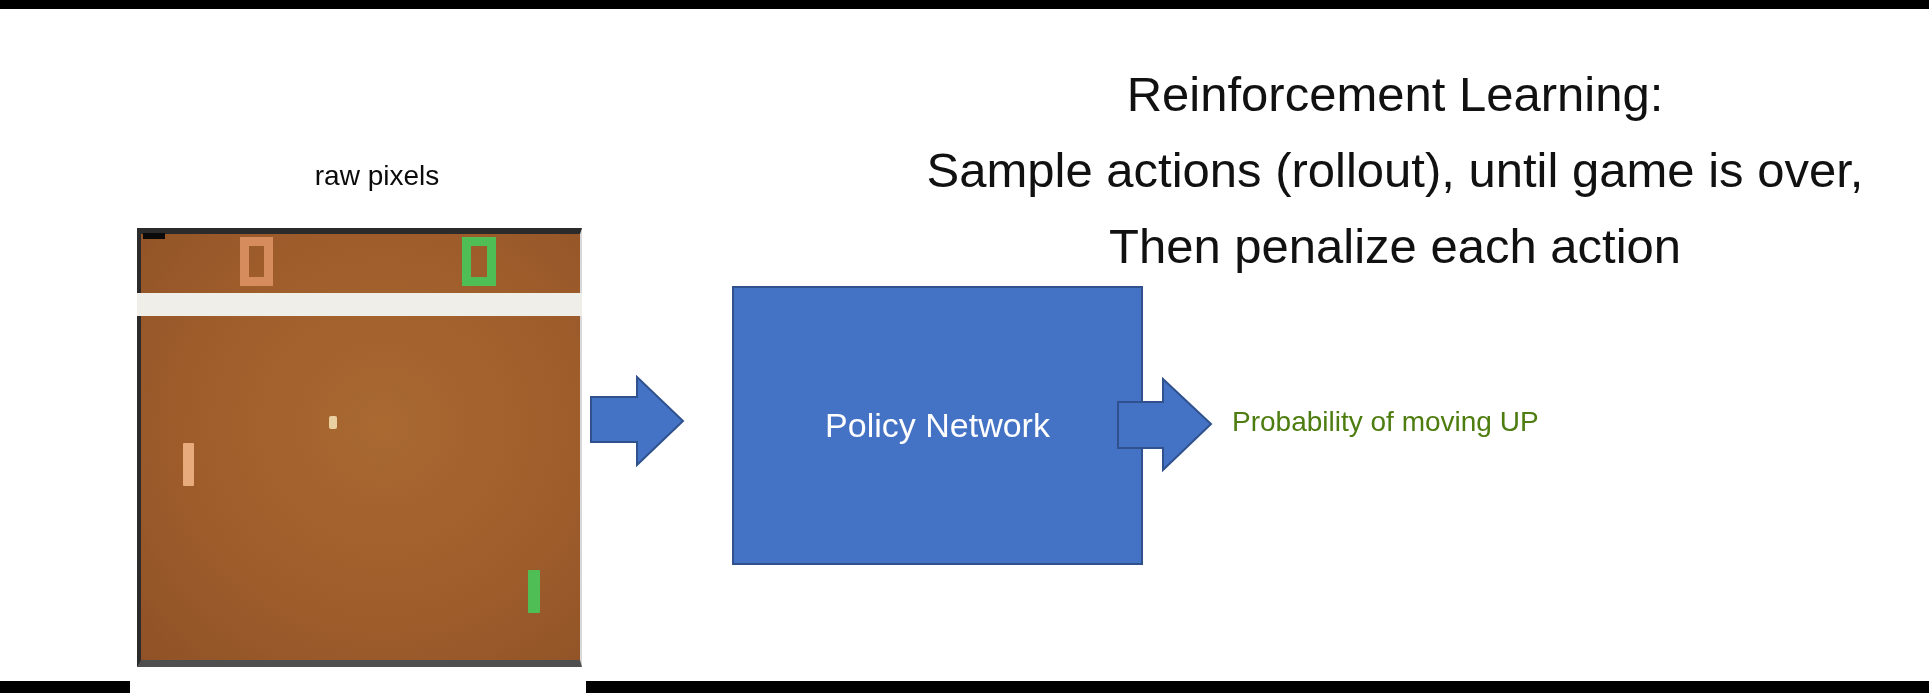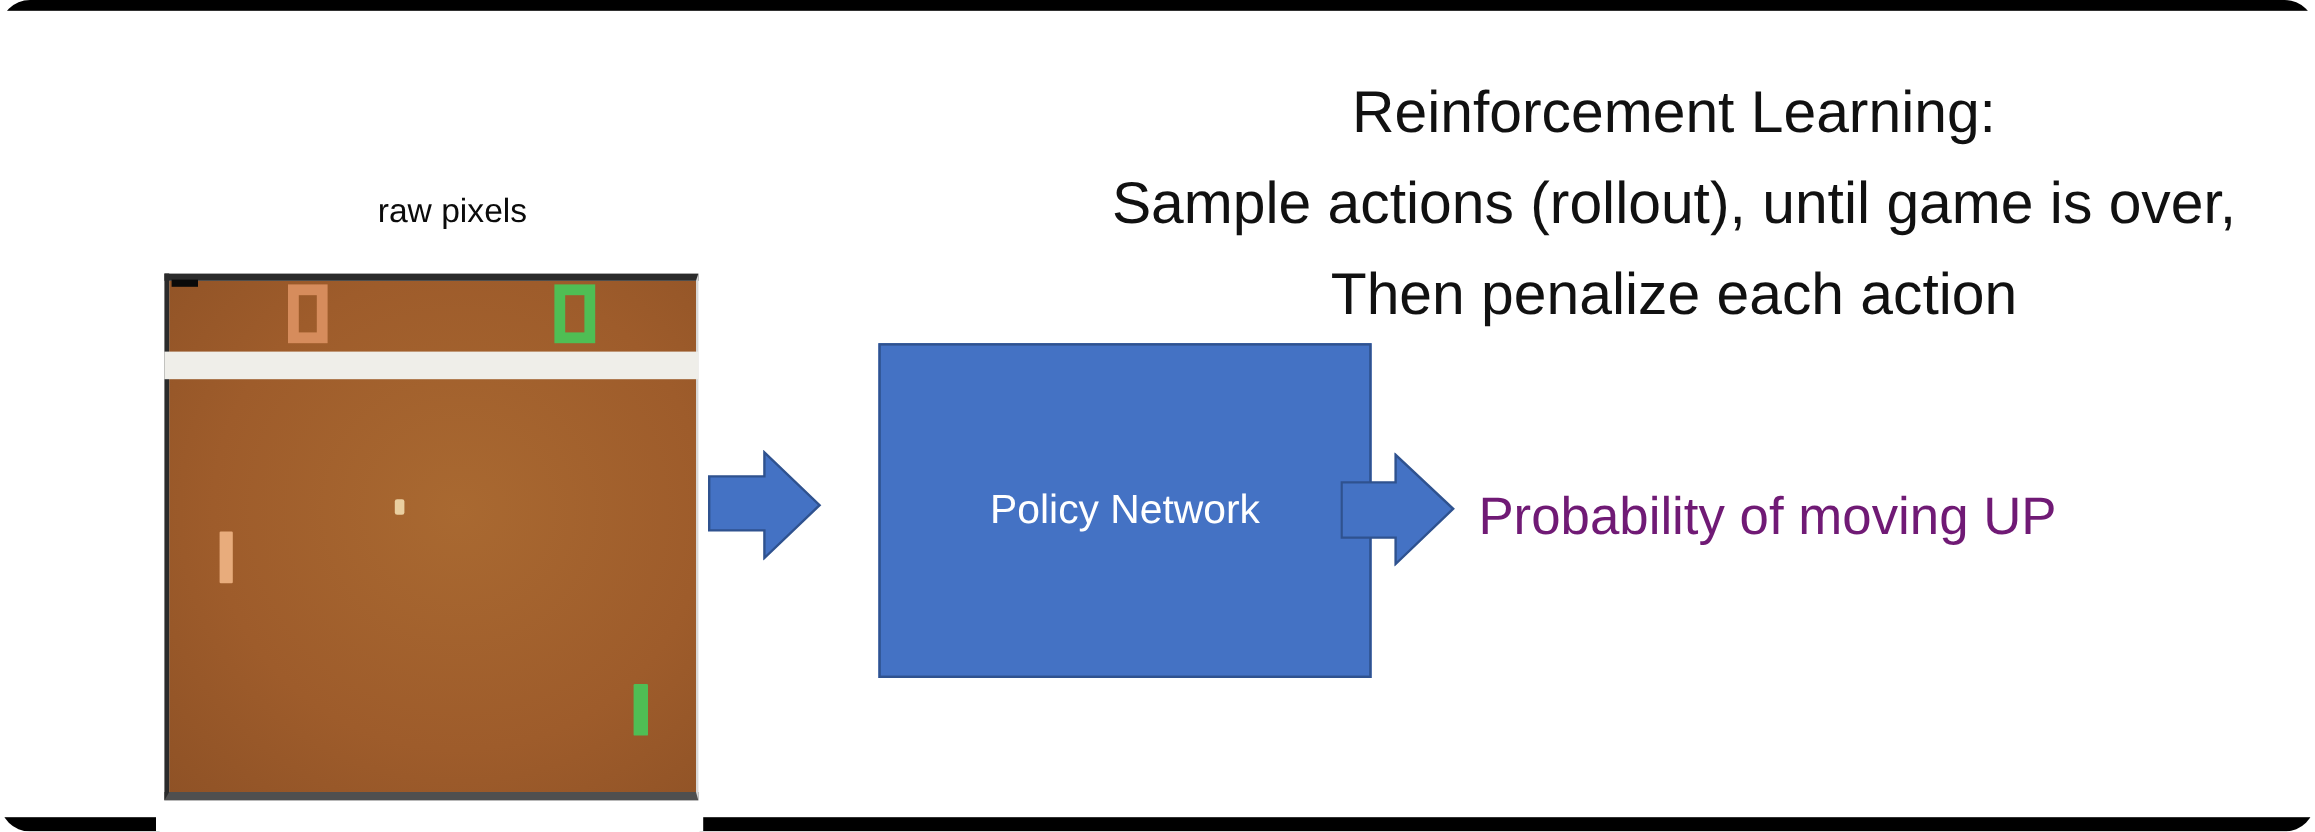--- a/index.html
+++ b/index.html
@@ -3,21 +3,20 @@
 <meta charset="utf-8">
 <style>
   html, body { margin: 0; padding: 0; background: #ffffff; }
   #stage {
     position: relative;
     width: 1929px;
     height: 693px;
     background: #ffffff;
     overflow: hidden;
     font-family: "Liberation Sans", sans-serif;
-    border-radius: 25px;
   }
   .abs { position: absolute; }
 
   
   .top-bar    { left: 0; top: 0; width: 1929px; height: 9px; background: var(--bar-black); }
   .bottom-bar { top: 681px; height: 12px; background: var(--bar-black); }
   .bottom-bar.left  { left: 0; width: 133px; }
   .bottom-bar.right { left: 583px; width: 1346px; }
   .game-white-margin { left: 130px; top: 665px; width: 456px; height: 28px; background: #ffffff; z-index: 2; }
 
@@ -73,22 +72,22 @@
     background: var(--accent-blue);
     border: 2px solid var(--accent-blue-border);
     box-sizing: border-box;
     display: flex; align-items: center; justify-content: center;
   }
   .policy-box-label { color: #ffffff; font-size: 34px; }
 
   
   .output-label {
     left: 1232px; top: 406px;
-    color: #701a75;
-    font-size: 44px;
+    color: #4d7c0f;
+    font-size: 28px;
     white-space: nowrap;
   }
 </style>
 </head>
 <body>
 
 <div id="stage">
 
   <div class="abs top-bar"></div>
   <div class="abs bottom-bar left"></div>

